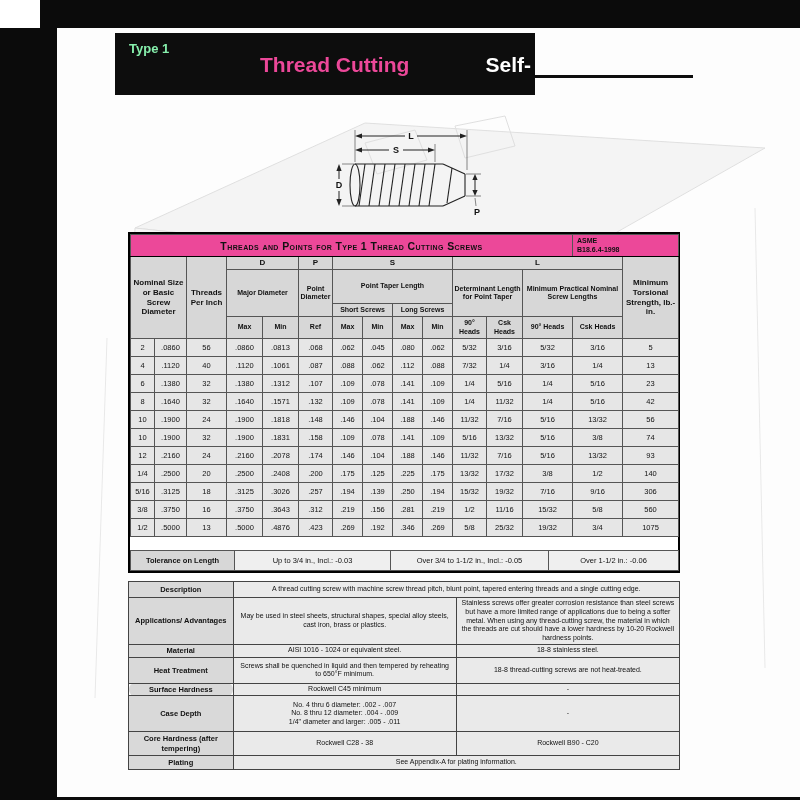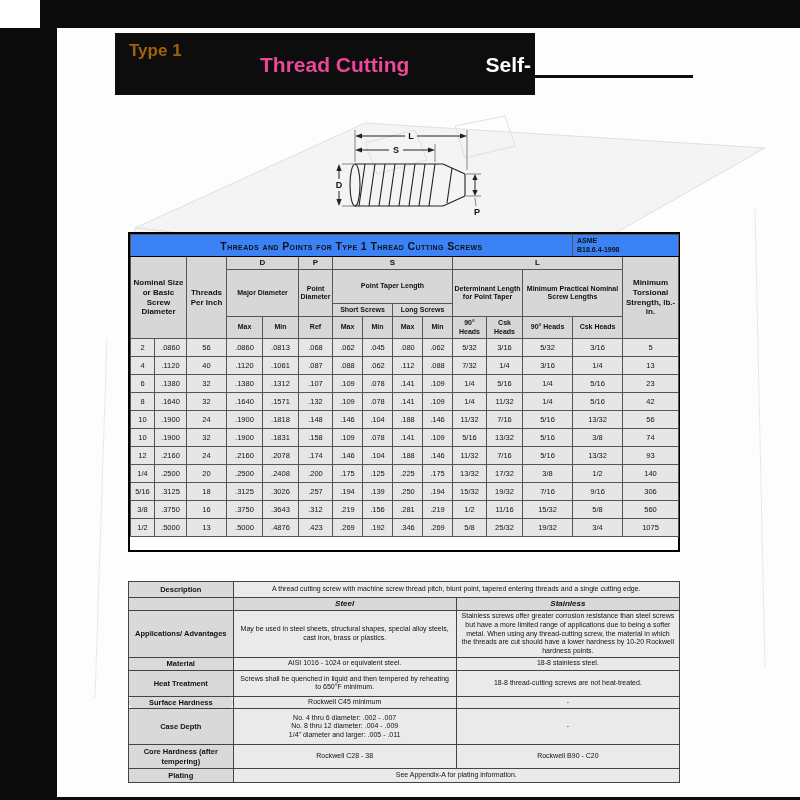--- a/index.html
+++ b/index.html
@@ -5,37 +5,37 @@
   * { margin:0; padding:0; box-sizing:border-box; }
   html,body { background:#0b0b0b; }
   body { font-family:"Liberation Sans", sans-serif; color:#111; }
   .canvas { position:relative; width:800px; height:800px; background:#0b0b0b; overflow:hidden; }
   .corner { position:absolute; left:0; top:0; width:40px; height:28px; background:#ffffff; }
   .page { position:absolute; left:57px; top:28px; width:743px; height:769px; background:#fdfdfd; }
 
   .watermark { position:absolute; left:8px; top:60px; z-index:0; }
 
   .banner { position:absolute; left:58px; top:5px; width:420px; height:62px; background:#0d0d0d; z-index:3; }
-  .banner .type1 { position:absolute; left:14px; top:8px; color:#a16207; font-size:17px; font-weight:bold; }
+  .banner .type1 { position:absolute; left:14px; top:8px; color:#86efac; font-size:13px; font-weight:bold; }
   .banner .tc { position:absolute; left:145px; top:20px; color:#ec4899; font-size:21px; font-weight:bold; }
   .banner .self { position:absolute; right:4px; top:20px; color:#fff; font-size:21px; font-weight:bold; }
   .tapping { position:absolute; left:482px; top:25px; font-size:21px; font-weight:bold; color:#0d0d0d; z-index:3; }
   .underline { position:absolute; left:478px; top:47px; width:158px; height:3px; background:#0d0d0d; z-index:3; }
 
   .diagram { position:absolute; left:268px; top:90px; z-index:2; }
   .diagram text { font-family:"Liberation Sans",sans-serif; font-size:9px; font-weight:bold; fill:#111; }
   .diagram .dim { stroke:#222; stroke-width:1; }
   .diagram .thin { stroke:#555; stroke-width:0.7; }
   .diagram .body { stroke:#222; stroke-width:1.1; fill:none; }
 
   .table-frame { position:absolute; left:71px; top:204px; width:552px; border:2px solid #000; background:#ffffff; z-index:2; }
   table { border-collapse:collapse; table-layout:fixed; }
   .main-table { width:548px; }
   .main-table td { border:1px solid #555; text-align:center; vertical-align:middle; padding:1px; background:#e4e4e4; font-size:7.5px; }
-  .main-table tr.title-row td { background:#3b82f6; border-bottom:1.5px solid #000;margin-left:8px; }
+  .main-table tr.title-row td { background:#ec4899; border-bottom:1.5px solid #000;margin-left:8px; }
   .main-table td.title { font-size:10.5px; font-weight:bold; font-variant:small-caps; letter-spacing:.4px; height:22px; }
   .main-table td.std { font-size:7px; font-weight:bold; text-align:left; padding-left:4px; line-height:1.25; }
   .main-table td.h { background:#d7d7d7; font-weight:bold; font-size:7px; line-height:1.2; }
   .main-table tr.r1 td { height:13px; font-size:8px; }
   .main-table tr.r2 td { height:34px; }
   .main-table tr.r3 td { height:13px; }
   .main-table tr.r4 td { height:22px; }
   .main-table tbody td { height:18px; background:#e6e6e6; }
   .gap { height:13px; background:#ffffff; }
   .tol-table { width:548px; }
@@ -377,39 +377,50 @@
               <td>25/32</td>
               <td>19/32</td>
               <td>3/4</td>
               <td>1075</td>
             </tr>
           </tbody>
       </table>
 
       <div class="gap"></div>
 
+      <table class="tol-table">
+        <colgroup>
+          <col style="width:104px">
+            <col style="width:156px">
+            <col style="width:158px">
+            <col style="width:130px">
+        </colgroup>
+        <tbody>
+            <tr>
+          <td class="h">Tolerance on Length</td>
+          <td>Up to 3/4 in., Incl.: -0.03</td>
+          <td>Over 3/4 to 1-1/2 in., Incl.: -0.05</td>
+          <td>Over 1-1/2 in.: -0.06</td>
+        </tr>
+      </tbody>
+        </table>
     </div>
 
     <table class="spec-table">
       <colgroup>
         <col style="width:104px">
           <col style="width:222px">
           <col style="width:222px">
       </colgroup>
       <tbody>
           <tr>
         <td class="label h-desc">Description</td>
         <td colspan="2">A thread cutting screw with machine screw thread pitch, blunt point, tapered entering threads and a single cutting edge.</td>
       </tr>
       <tr>
-        <td class="label"></td>
-        <td class="colhead">Steel</td>
-        <td class="colhead">Stainless</td>
-      </tr>
-      <tr>
         <td class="label tall">Applications/ Advantages</td>
         <td>May be used in steel sheets, structural shapes, special alloy steels, cast iron, brass or plastics.</td>
         <td>Stainless screws offer greater corrosion resistance than steel screws but have a more limited range of applications due to being a softer metal. When using any thread-cutting screw, the material in which the threads are cut should have a lower hardness by 10-20 Rockwell hardness points.</td>
       </tr>
       <tr>
         <td class="label h-mat">Material</td>
         <td>AISI 1016 - 1024 or equivalent steel.</td>
         <td>18-8 stainless steel.</td>
       </tr>
       <tr>

